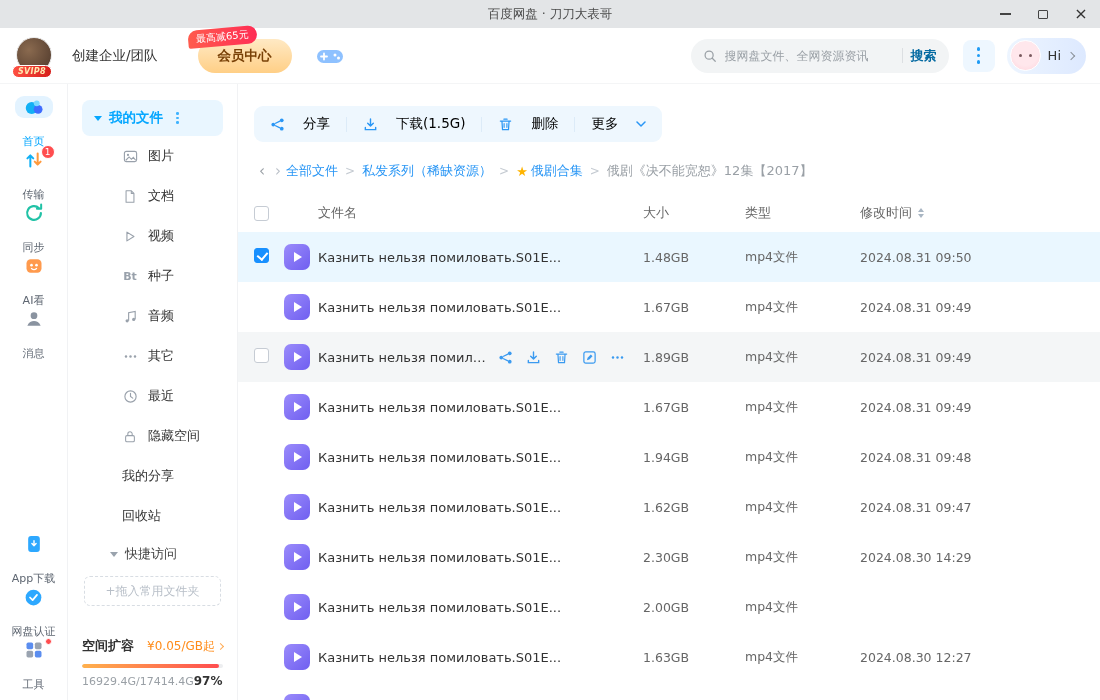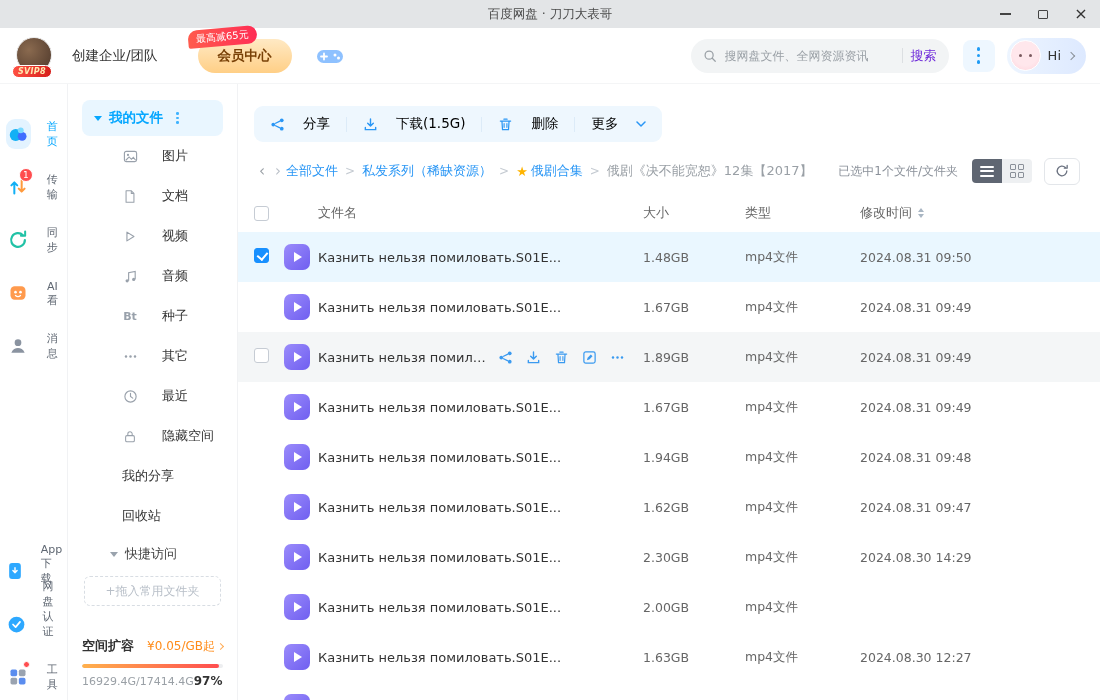--- a/index.html
+++ b/index.html
@@ -22,52 +22,52 @@
   .svip-badge { position:absolute; left:-4px; bottom:-3px; background:linear-gradient(90deg,#ff5043,#d6201b); color:#ffe9b0; font-size:8px; font-style:italic; font-weight:bold; padding:1px 5px; border-radius:7px; border:1px solid #fff; letter-spacing:.3px;margin-top:12px; }
   .create-team { margin-left:18px; font-size:13.5px; color:#333; }
   .vip-btn { position:relative; margin-left:40px; background:linear-gradient(180deg,#ffe9c4,#ffcf86); color:#7a4208; font-size:13.5px; font-weight:bold; padding:8px 20px; border-radius:19px; }
   .vip-ribbon { position:absolute; top:-11px; left:-10px; background:linear-gradient(90deg,#ff5b4d,#ff2d55); color:#fff; font-size:10px; font-weight:normal; padding:2px 8px; border-radius:9px 9px 9px 2px; transform:rotate(-5deg); white-space:nowrap; }
   .gamepad { margin-left:24px; display:flex; }
   .spacer { flex:1; }
   .search-box { width:258px; height:34px; background:#f2f4f5; border-radius:17px; display:flex; align-items:center; padding:0 12px; gap:8px; }
   .search-input { flex:1; border:none; outline:none; background:transparent; font-size:12px; color:#333; font-family:inherit; min-width:0; }
   .search-input::placeholder { color:#9aa0a6; }
   .search-divider { width:1px; height:15px; background:#dcdfe2; }
-  .search-label { color:#6d28d9; font-size:13px; white-space:nowrap; }
+  .search-label { color:#0369a1; font-size:13px; white-space:nowrap;font-weight:bold; }
   .menu-dots { margin-left:14px; width:32px; height:32px; border-radius:8px; background:#eef7ff; display:flex; flex-direction:column; align-items:center; justify-content:center; gap:3px; }
   .menu-dots i { width:3.5px; height:3.5px; border-radius:50%; background:#1f9bf5; }
   .user-pill { margin-left:12px; height:36px; padding:0 12px 0 3px; border-radius:18px; background:linear-gradient(90deg,#edf5ff,#dde9ff); display:flex; align-items:center; gap:7px; }
   .user-avatar { width:31px; height:31px; border-radius:50%; background:radial-gradient(circle at 50% 42%, #ffe7ec 55%, #ffd2db); border:1px solid #fff; position:relative; }
   .user-avatar::before, .user-avatar::after { content:""; position:absolute; top:13px; width:3px; height:3px; border-radius:50%; background:#7a5a5f; }
   .user-avatar::before { left:8px; } .user-avatar::after { right:8px; }
   .hi-text { font-size:13px; font-weight:normal; color:#333; }
   .chev-right { width:6px; height:6px; border-right:1.5px solid #8a9099; border-top:1.5px solid #8a9099; transform:rotate(45deg); }
 
   
   .app-row { display:flex; height:616px; overflow:hidden; }
 
   
   .rail { width:68px; border-right:1px solid #f1f2f4; display:flex; flex-direction:column; align-items:center; padding-top:12px; }
-  .rail-item { width:56px; height:53px; display:flex; align-items:flex-end; justify-content:center; gap:16px; cursor:default; }
+  .rail-item { width:56px; height:53px; display:flex; flex-direction:column; align-items:center; justify-content:center; gap:16px; cursor:default; }
   .rail-ic { position:relative; width:38px; height:30px; display:flex; align-items:center; justify-content:center; border-radius:9px; }
   .rail-item.active .rail-ic { background:#e3f3ff; }
   .rail-label { font-size:11px; color:#5f6772; }
   .rail-item.active .rail-label { color:#06a7ff; }
   .rail-badge { position:absolute; top:-4px; right:-2px; min-width:14px; height:14px; border-radius:8px; background:#ff4d4f; color:#fff; font-size:9px; display:flex; align-items:center; justify-content:center; border:1.5px solid #fff; padding:0 3px; }
   .rail-dot { position:absolute; top:-1px; right:1px; width:7px; height:7px; border-radius:50%; background:#ff4d4f; border:1.5px solid #fff; }
   .rail-spacer { flex:1; }
   .rail-bottom { padding-bottom:8px; display:flex; flex-direction:column; align-items:center; }
 
   
   .sidebar { width:170px; border-right:1px solid #f1f2f4; display:flex; flex-direction:column; padding-top:16px; }
   .myfiles { margin:0 14px; height:36px; background:#e9f6ff; border-radius:8px; display:flex; align-items:center; padding:0 12px; color:#06a7ff; font-weight:bold; font-size:13.5px; gap:7px; }
   .caret-down { width:0; height:0; border-left:4px solid transparent; border-right:4px solid transparent; border-top:5px solid currentColor; }
   .drag-dots { display:flex; flex-direction:column; gap:2px; margin-left:6px; }
   .drag-dots i { width:2.5px; height:2.5px; border-radius:50%; background:#3fb3ff; }
-  .side-item { height:40px; display:flex; align-items:center; padding-left:54px; gap:24px; color:#333; font-size:13px; cursor:default; }
+  .side-item { height:40px; display:flex; align-items:center; padding-left:54px; gap:10px; color:#333; font-size:13px; cursor:default; }
   .cat-ic { width:16px; height:16px; display:flex; align-items:center; justify-content:center; color:#99a1ab; flex:0 0 16px; }
   .bt-txt { font-size:11px; font-weight:bold; color:#99a1ab; letter-spacing:0; }
   .side-plain { height:40px; display:flex; align-items:center; padding-left:54px; color:#333; font-size:13px; }
   .quick-row { height:36px; display:flex; align-items:center; padding-left:42px; gap:7px; color:#444; font-size:13px; }
   .quick-row .caret-down { color:#9aa3ad; }
   .drop-box { margin:4px 16px 0; height:30px; border:1px dashed #d8dde3; border-radius:6px; display:flex; align-items:center; justify-content:center; color:#b8bfc8; font-size:12px; }
   .side-bottom { margin-top:auto; padding:0 14px 12px; }
   .expand-row { display:flex; align-items:center; }
   .expand-label { font-size:13px; font-weight:bold; color:#333; }
   .expand-price { margin-left:auto; font-size:12px; color:#ff8c1a; display:flex; align-items:center; gap:3px; }
@@ -310,33 +310,33 @@
     <div class="side-item">
       <span class="cat-ic">
           <svg width="14" height="15" viewBox="0 0 16 16">
             <path d="M4.5 3l8 5-8 5z" stroke="currentColor" stroke-width="1.3" fill="none" stroke-linejoin="round"></path>
           </svg>
         </span>
       <span>视频</span>
     </div>
     <div class="side-item">
       <span class="cat-ic">
+          <span class="bt-txt">Bt</span>
+        </span>
+      <span>种子</span>
+    </div>
+    <div class="side-item">
+      <span class="cat-ic">
           <svg width="15" height="15" viewBox="0 0 16 16">
             <path d="M6 12.5V4l7-1.5V11" stroke="currentColor" fill="none" stroke-width="1.2"></path>
             <circle cx="4.4" cy="12.6" r="1.7" fill="currentColor"></circle>
             <circle cx="11.4" cy="11.1" r="1.7" fill="currentColor"></circle>
           </svg>
         </span>
       <span>音频</span>
-    </div>
-    <div class="side-item">
-      <span class="cat-ic">
-          <span class="bt-txt">Bt</span>
-        </span>
-      <span>种子</span>
     </div>
     <div class="side-item">
       <span class="cat-ic">
           <svg width="15" height="15" viewBox="0 0 16 16">
             <circle cx="3.2" cy="8" r="1.3" fill="currentColor"></circle>
             <circle cx="8" cy="8" r="1.3" fill="currentColor"></circle>
             <circle cx="12.8" cy="8" r="1.3" fill="currentColor"></circle>
           </svg>
         </span>
       <span>其它</span>
@@ -442,48 +442,20 @@
       <span class="nav-arrow back">‹</span>
       <span class="nav-arrow">›</span>
       <span class="crumb">全部文件</span>
       <span class="crumb-sep">&gt;</span>
       <span class="crumb">私发系列（稀缺资源）</span>
       <span class="crumb-sep">&gt;</span>
       <span class="star">★</span>
       <span class="crumb">俄剧合集</span>
       <span class="crumb-sep">&gt;</span>
       <span class="crumb current">俄剧《决不能宽恕》12集【2017】</span>
-      <span class="crumb-right">
-        <span class="sel-info">已选中1个文件/文件夹</span>
-        <span class="view-toggle">
-          <span class="seg list-active">
-              <span class="list-lines">
-                <i></i>
-                <i></i>
-                <i></i>
-              </span>
-            </span>
-          <span class="seg grid-idle">
-              <span class="grid-squares">
-                <i></i>
-                <i></i>
-                <i></i>
-                <i></i>
-              </span>
-            </span>
-        </span>
-        <span class="refresh-btn">
-          <span>
-              <svg width="14" height="14" viewBox="0 0 16 16">
-                <path d="M13.5 8a5.5 5.5 0 1 1-1.7-4" stroke="#6b7280" stroke-width="1.5" fill="none" stroke-linecap="round"></path>
-                <path d="M13.9 1.6v3.2h-3.2" stroke="#6b7280" stroke-width="1.5" fill="none" stroke-linecap="round" stroke-linejoin="round"></path>
-              </svg>
-            </span>
-        </span>
-      </span>
     </div>
 
     <div class="table-head grid-cols">
       <span class="th-cell">
           <span class="checkbox"></span>
         </span>
       <span class="th-cell"></span>
       <span class="th-cell">文件名</span>
       <span class="th-cell th-size">大小</span>
       <span class="th-cell">类型</span>

